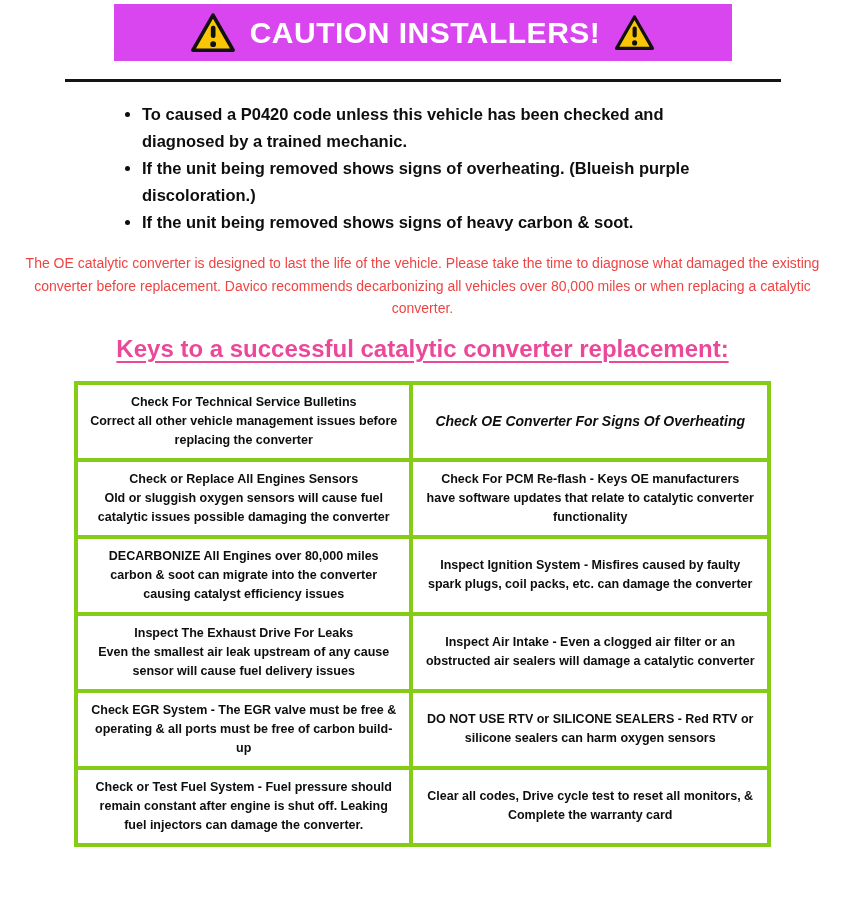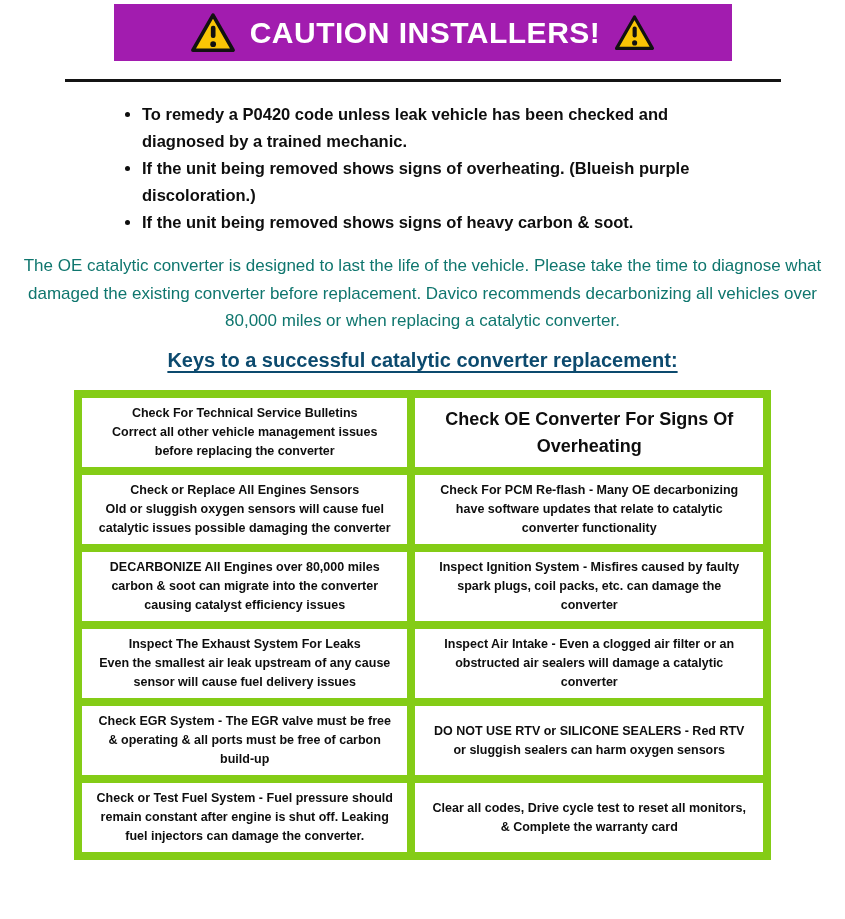--- a/index.html
+++ b/index.html
@@ -14,21 +14,21 @@
     height: 919px;
     overflow: hidden;
     background: #ffffff;
   }
 
   
   .banner {
     width: 618px;
     height: 57px;
     margin: 4px auto 0 auto;
-    background: #a21caf;
+    background: #d946ef;
     display: flex;
     align-items: center;
     justify-content: center;
     gap: 14px;
   }
   .banner-label {
     color: #ffffff;
     font-size: 30px;
     font-weight: bold;
     letter-spacing: 0.5px;
@@ -68,61 +68,62 @@
     font-weight: bold;
     line-height: 1.63;
     color: #0e0e0e;
   }
 
   
   .para {
     width: 816px;
     margin: 17px auto 0 auto;
     text-align: center;
-    font-size: 17px;
+    font-size: 14px;
     line-height: 1.6;
-    color: #0f766e;
+    color: #ef4444;
   }
 
   
   .keys-heading {
     margin-top: 15px;
     text-align: center;
-    font-size: 20px;
-    font-weight: bold;
-    color: #0c4a6e;
+    font-size: 24px;
+    font-weight: bold;
+    color: #ec4899;
     text-decoration: underline;
     text-decoration-thickness: 2px;
     text-underline-offset: 4px;
   }
 
   
   table.tips {
     width: 697px;
     margin: 18px auto 0 auto;
     border-collapse: collapse;
     table-layout: fixed;
   }
   table.tips td {
-    border: 8px solid #84cc16;
+    border: 4px solid #84cc16;
     height: 77px;
     vertical-align: middle;
     text-align: center;
     padding: 6px 12px;
   }
   td.col-left  { width: 48.4%; }
   td.col-right { width: 51.6%; }
   .cell-title, .cell-body {
     font-size: 12.5px;
     font-weight: bold;
     line-height: 1.5;
     color: #0e0e0e;
   }
   .cell-big .cell-body {
-    font-size: 18px;
+    font-size: 14px;
+    font-style: italic;
   }
 </style>
 </head>
 <body>
 
 <div class="page">
 
   <div class="banner">
     <svg class="warn-icon big" viewBox="0 0 64 58" aria-hidden="true">
       <path d="M32 4 L60 53 H4 Z" fill="#F9C505" stroke="#111111" stroke-width="5" stroke-linejoin="round"></path>
@@ -134,21 +135,21 @@
       <path d="M32 4 L60 53 H4 Z" fill="#F9C505" stroke="#111111" stroke-width="5" stroke-linejoin="round"></path>
       <rect x="29" y="19" width="6.5" height="17" rx="3" fill="#111111"></rect>
       <circle cx="32.2" cy="44.5" r="4" fill="#111111"></circle>
     </svg>
   </div>
 
 
   <hr class="divider">
 
   <ul class="bullets">
-    <li>To remedy a P0420 code unless leak vehicle has been checked and diagnosed by a trained mechanic.</li>
+    <li>To caused a P0420 code unless this vehicle has been checked and diagnosed by a trained mechanic.</li>
     <li>If the unit being removed shows signs of overheating. (Blueish purple discoloration.)</li>
     <li>If the unit being removed shows signs of heavy carbon &amp; soot.</li>
   </ul>
 
   <p class="para">The OE catalytic converter is designed to last the life of the vehicle. Please take the time to diagnose what damaged the existing converter before replacement. Davico recommends decarbonizing all vehicles over 80,000 miles or when replacing a catalytic converter.</p>
 
   <div class="keys-heading">Keys to a successful catalytic converter replacement:</div>
 
   <table class="tips">
     <tbody>
@@ -160,46 +161,46 @@
         <td class="col-right cell-big">
           <div class="cell-body">Check OE Converter For Signs Of Overheating</div>
         </td>
       </tr>
       <tr>
         <td class="col-left">
           <div class="cell-title">Check or Replace All Engines Sensors</div>
           <div class="cell-body">Old or sluggish oxygen sensors will cause fuel catalytic issues possible damaging the converter</div>
         </td>
         <td class="col-right">
-          <div class="cell-body">Check For PCM Re-flash - Many OE decarbonizing have software updates that relate to catalytic converter functionality</div>
+          <div class="cell-body">Check For PCM Re-flash - Keys OE manufacturers have software updates that relate to catalytic converter functionality</div>
         </td>
       </tr>
       <tr>
         <td class="col-left">
           <div class="cell-body">DECARBONIZE All Engines over 80,000 miles carbon &amp; soot can migrate into the converter causing catalyst efficiency issues</div>
         </td>
         <td class="col-right">
           <div class="cell-body">Inspect Ignition System - Misfires caused by faulty spark plugs, coil packs, etc. can damage the converter</div>
         </td>
       </tr>
       <tr>
         <td class="col-left">
-          <div class="cell-title">Inspect The Exhaust System For Leaks</div>
+          <div class="cell-title">Inspect The Exhaust Drive For Leaks</div>
           <div class="cell-body">Even the smallest air leak upstream of any cause sensor will cause fuel delivery issues</div>
         </td>
         <td class="col-right">
           <div class="cell-body">Inspect Air Intake - Even a clogged air filter or an obstructed air sealers will damage a catalytic converter</div>
         </td>
       </tr>
       <tr>
         <td class="col-left">
           <div class="cell-body">Check EGR System - The EGR valve must be free &amp; operating &amp; all ports must be free of carbon build-up</div>
         </td>
         <td class="col-right">
-          <div class="cell-body">DO NOT USE RTV or SILICONE SEALERS - Red RTV or sluggish sealers can harm oxygen sensors</div>
+          <div class="cell-body">DO NOT USE RTV or SILICONE SEALERS - Red RTV or silicone sealers can harm oxygen sensors</div>
         </td>
       </tr>
       <tr>
         <td class="col-left">
           <div class="cell-body">Check or Test Fuel System - Fuel pressure should remain constant after engine is shut off.  Leaking fuel injectors can damage the converter.</div>
         </td>
         <td class="col-right">
           <div class="cell-body">Clear all codes,  Drive cycle test to reset all monitors, &amp; Complete the warranty card</div>
         </td>
       </tr>

